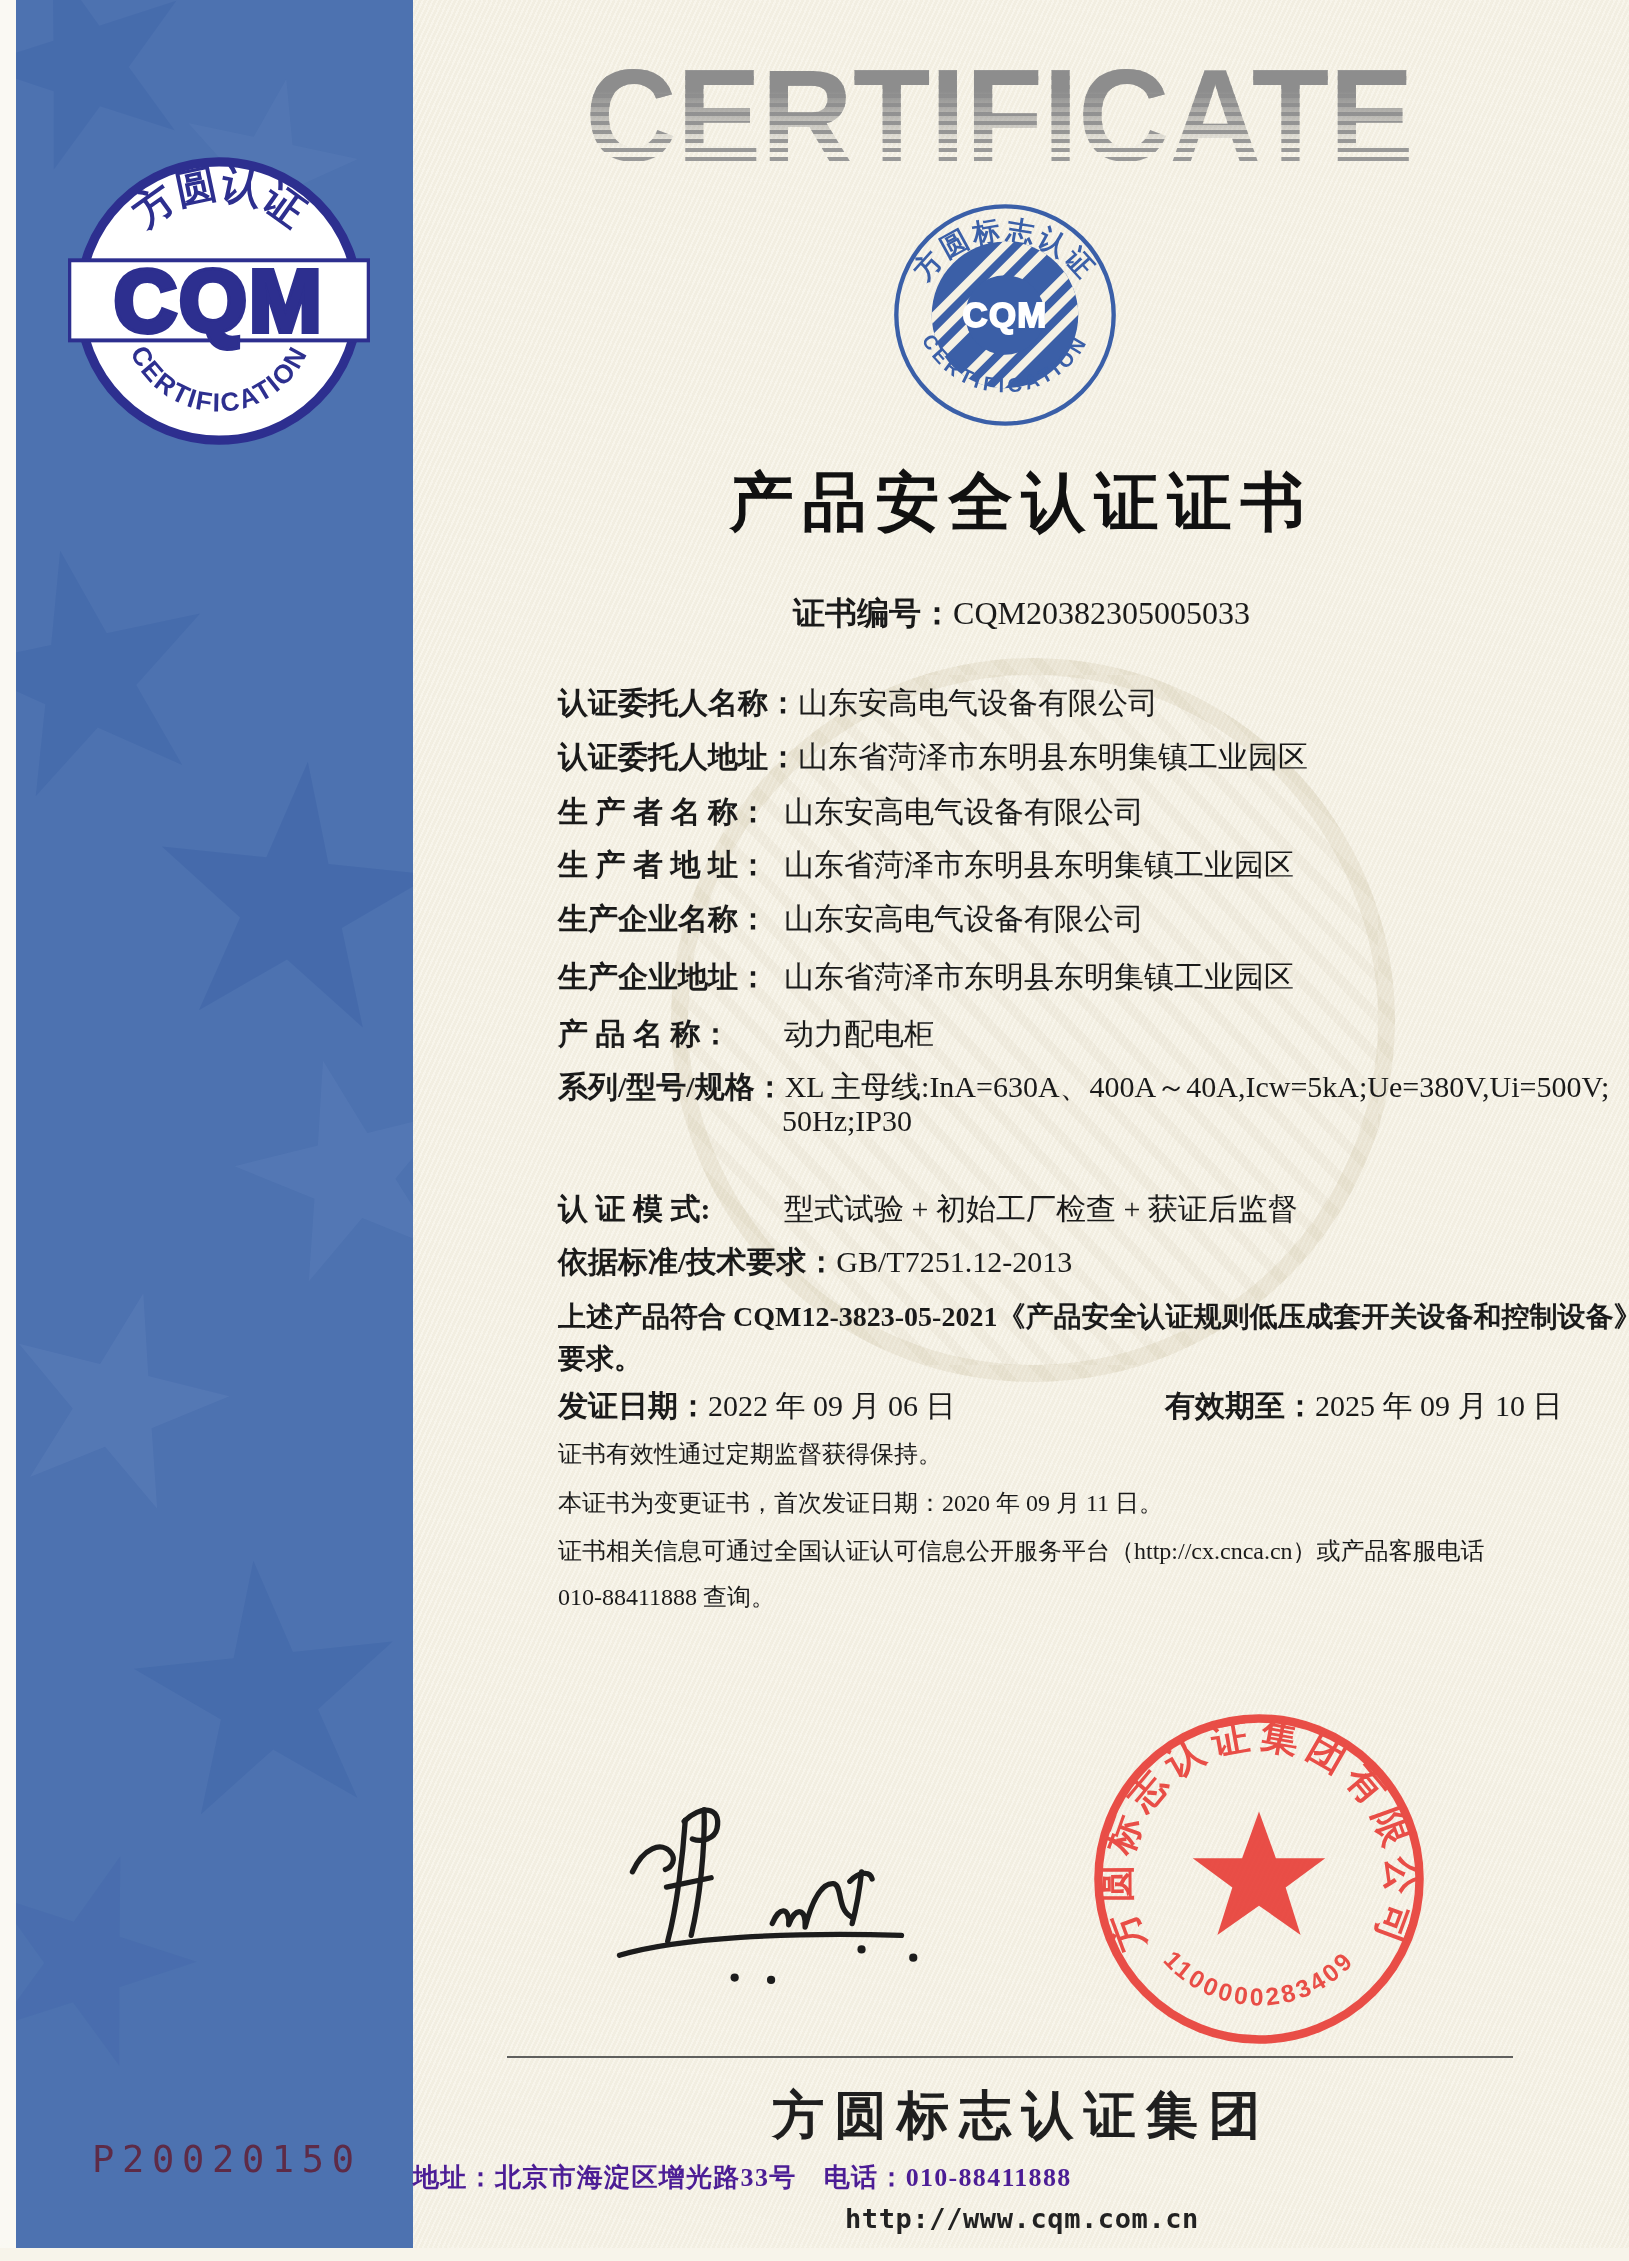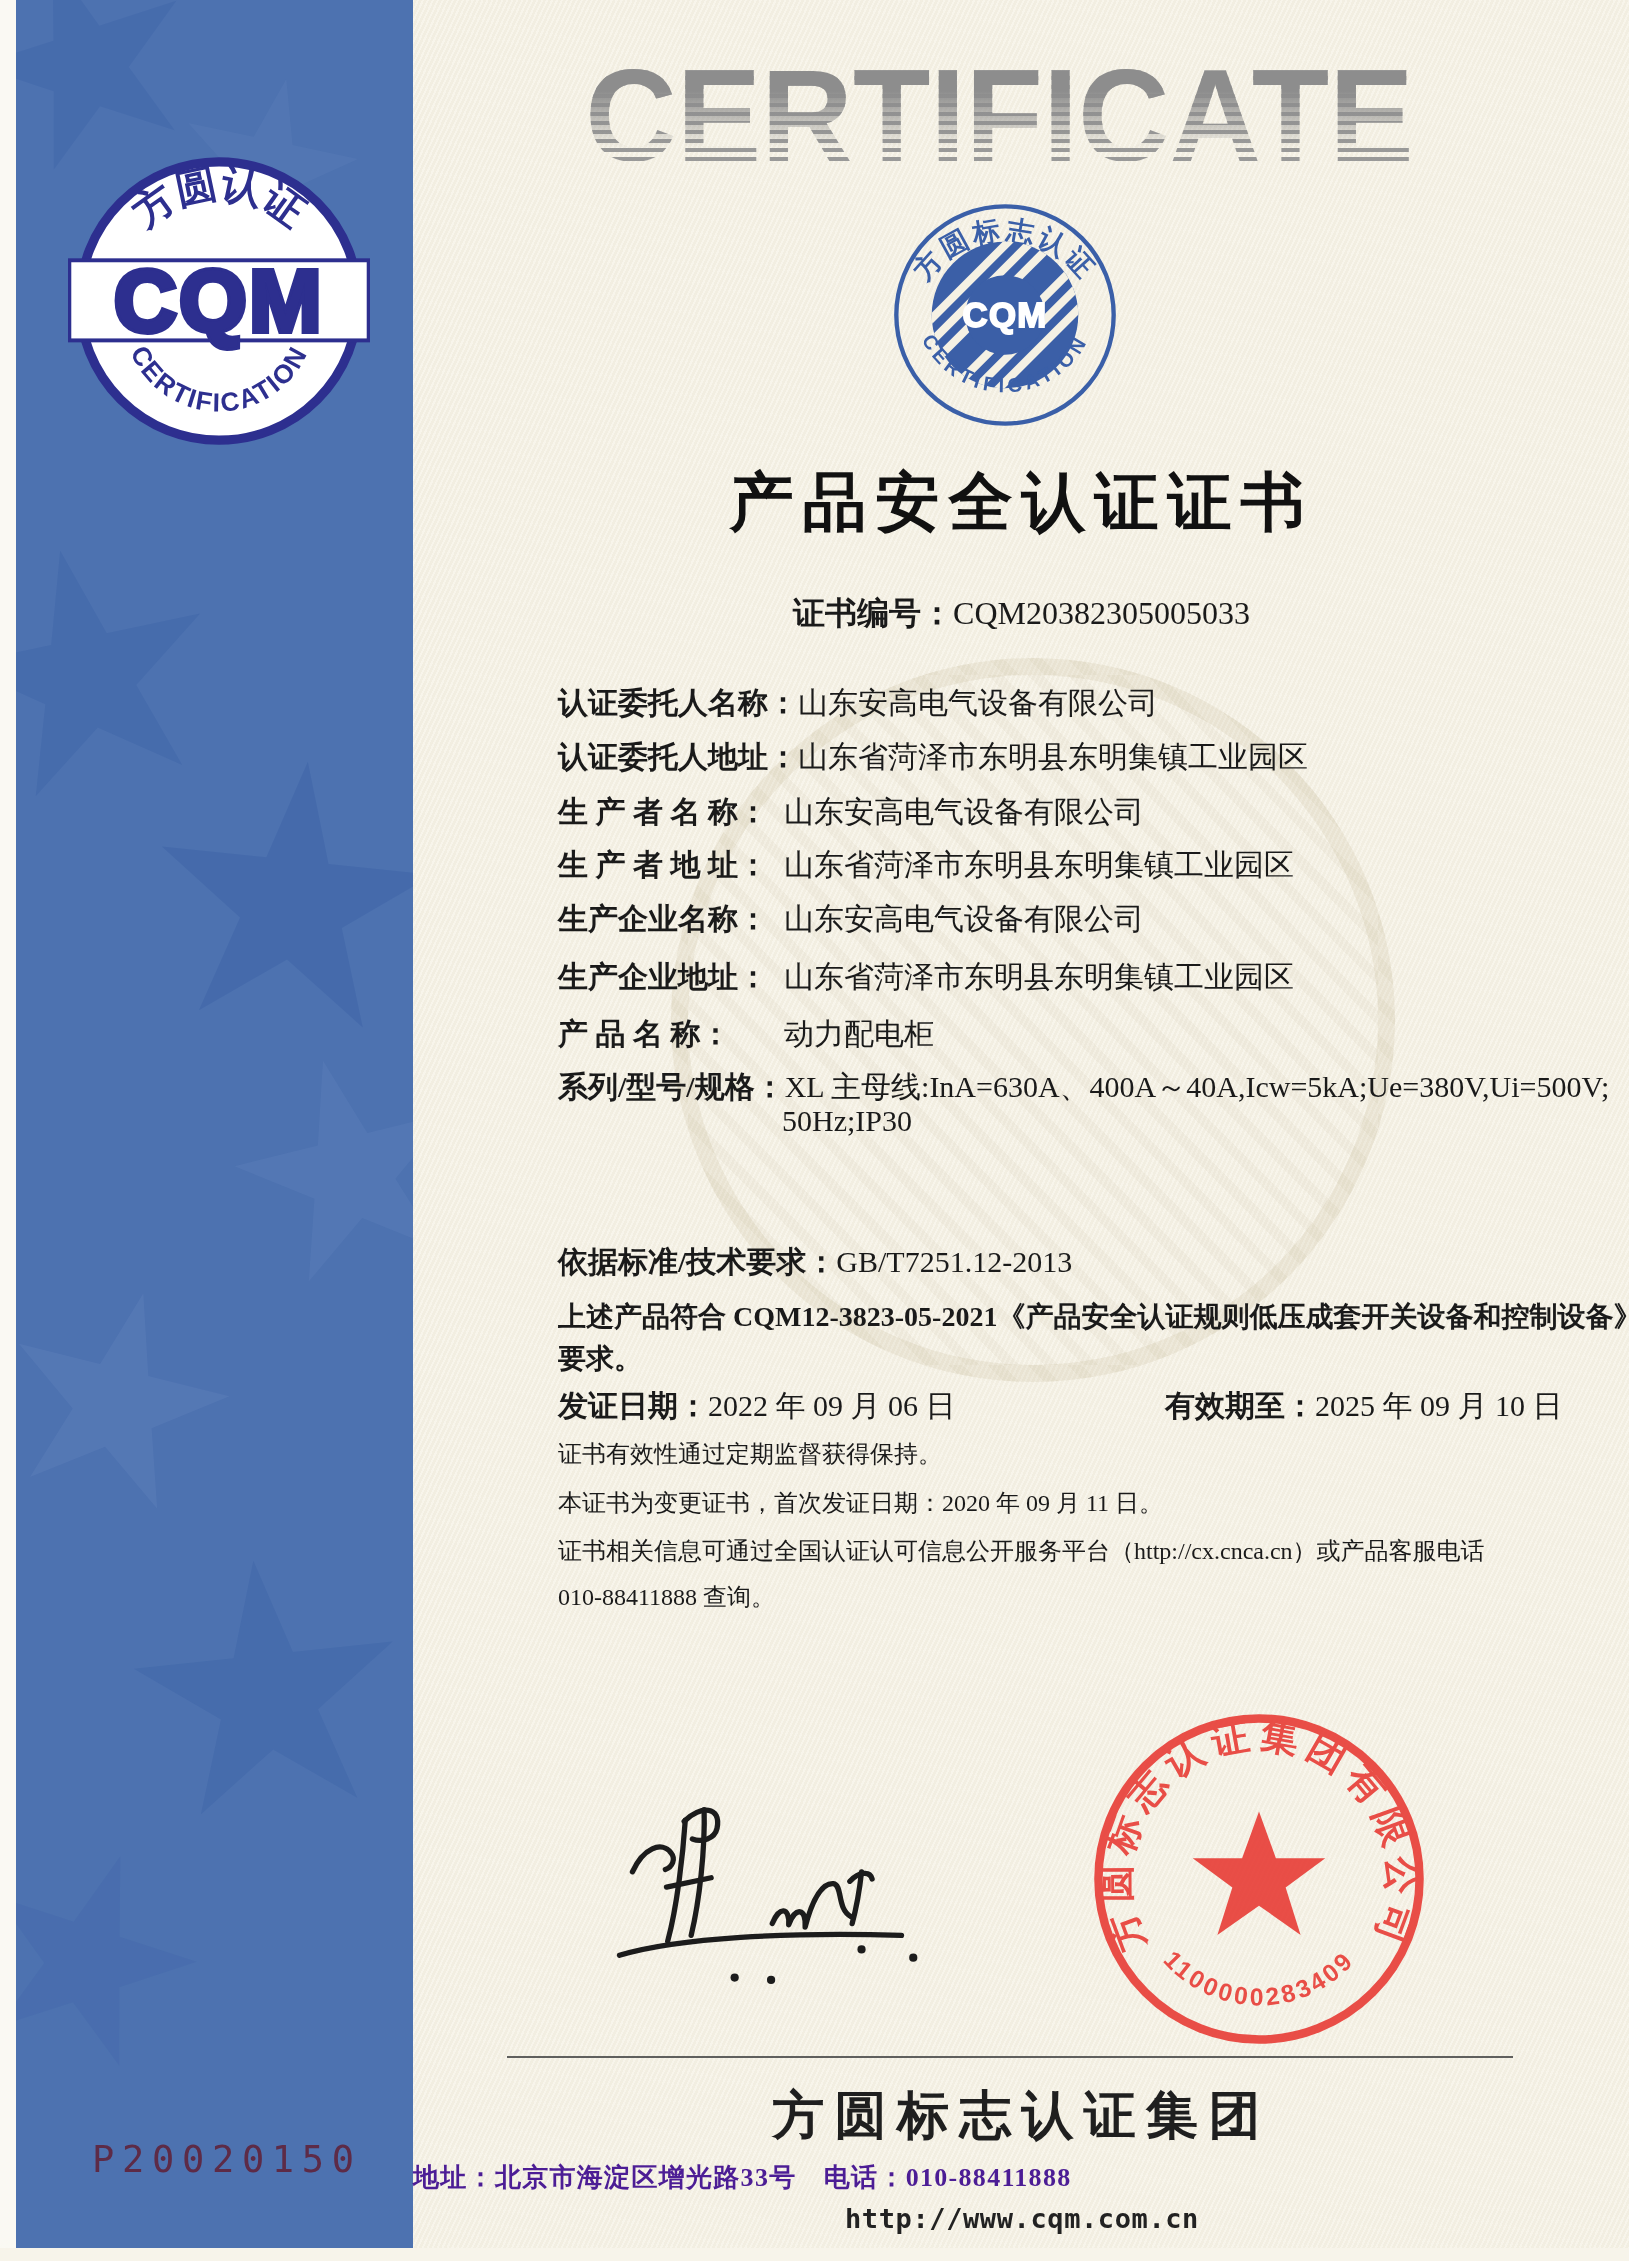--- a/index.html
+++ b/index.html
@@ -195,20 +195,23 @@
       <span class="flabel">生产企业地址：</span><span class="fvalue">山东省菏泽市东明县东明集镇工业园区</span>
     </div>
     <div class="frow" style="top:1014px">
       <span class="flabel">产 品 名 称：</span><span class="fvalue">动力配电柜</span>
     </div>
     <div class="frow" style="top:1067px">
       <span class="flabel">系列/型号/规格：</span><span class="fvalue">XL 主母线:InA=630A、400A～40A,Icw=5kA;Ue=380V,Ui=500V;</span>
     </div>
     <div class="specline2" style="top:1104px">50Hz;IP30</div>
 
+    <div class="frow" style="top:1189px">
+      <span class="flabel">认 证 模 式:</span><span class="fvalue">型式试验 + 初始工厂检查 + 获证后监督</span>
+    </div>
     <div class="frow" style="top:1242px">
       <span class="flabel">依据标准/技术要求：</span><span class="fvalue">GB/T7251.12-2013</span>
     </div>
 
     <div class="bline" style="top:1298px">上述产品符合 CQM12-3823-05-2021《产品安全认证规则低压成套开关设备和控制设备》的</div>
     <div class="bline" style="top:1340px">要求。</div>
 
     <div class="dates-row">
       <span><span class="dlab">发证日期：</span><span>2022 年 09 月 06 日</span></span>
       <span class="expiry"><span class="dlab">有效期至：</span><span>2025 年 09 月 10 日</span></span>

